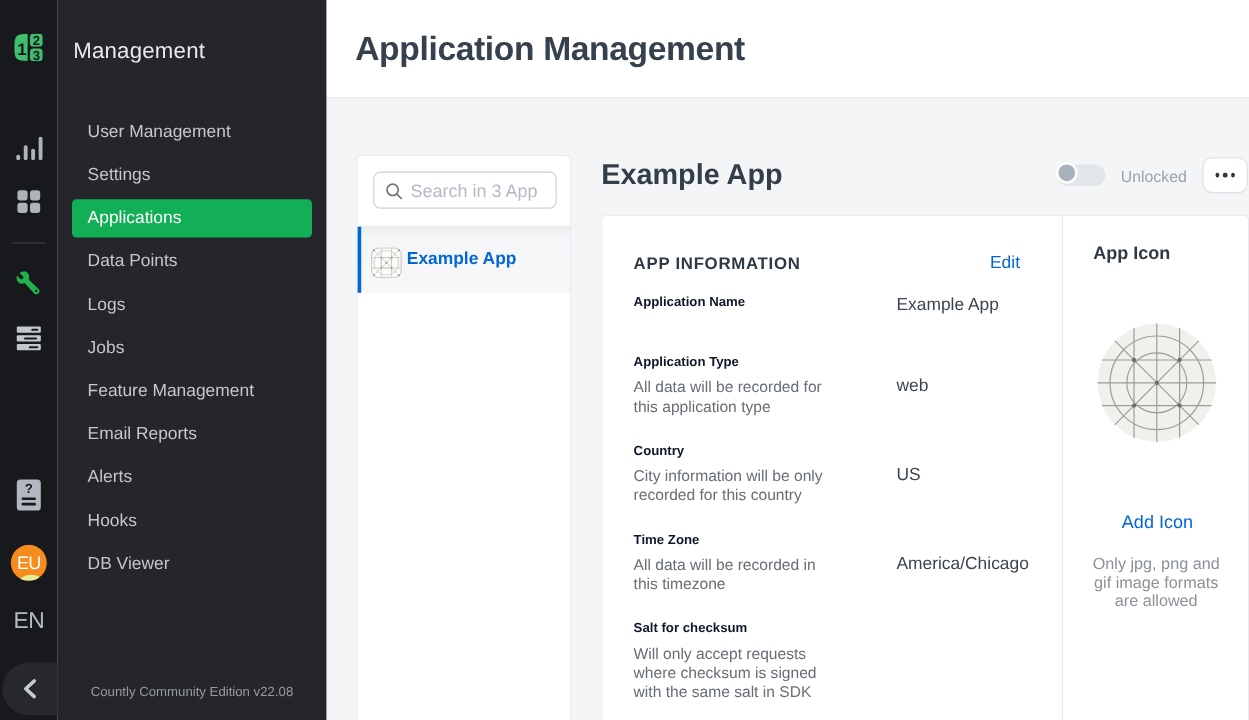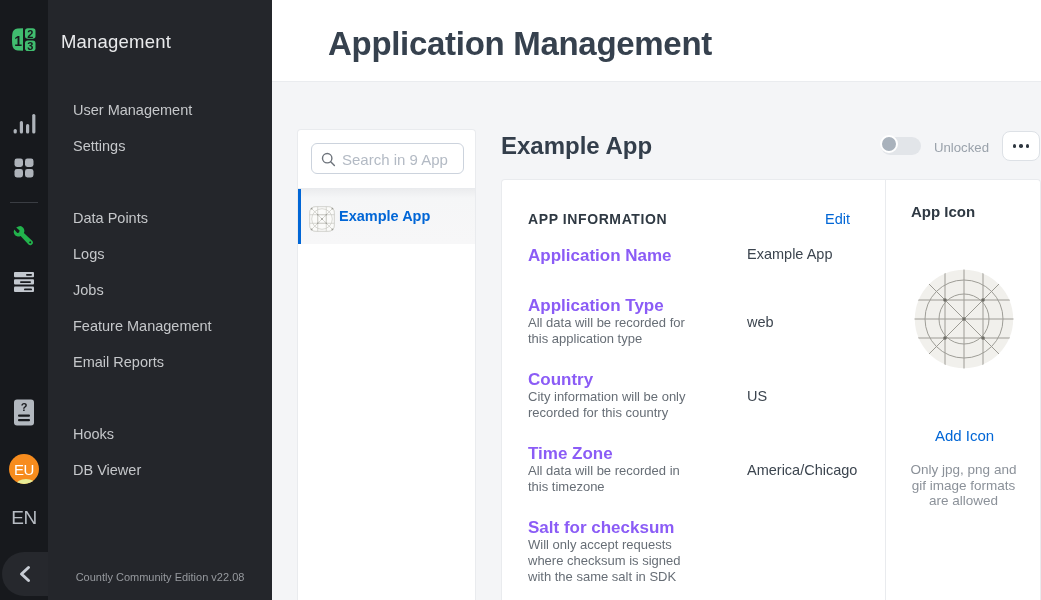--- a/index.html
+++ b/index.html
@@ -18,21 +18,21 @@
   
   #menu { left:48px; top:0; width:224px; height:600px; background:#24262b; z-index:4; }
   #menu h3 { position:absolute; left:13px; top:31px; font-size:18.5px; font-weight:500; color:#e9eaec; letter-spacing:.2px;}
   .mi { position:absolute; left:25px; width:210px; height:32px; line-height:32px; color:#c5c7ca; font-size:14.5px; }
   .mi.active { left:12px; width:200px; padding-left:13px; background:#12af56; color:#fff; border-radius:4px; }
   #version { position:absolute; left:0; bottom:17px; width:224px; text-align:center; font-size:11px; color:#96999e; }
 
   
   #main { left:272px; top:0; width:769px; height:600px; background:#f4f5f7; }
   #header { position:absolute; left:0; top:0; width:769px; height:82px; background:#fff; border-bottom:1px solid #eaecef; }
-  #header h1 { position:absolute; left:24px; top:25px; font-size:33px; font-weight:700; color:#36414e; letter-spacing:-0.3px;margin-left:32px; }
+  #header h1 { position:absolute; left:24px; top:25px; font-size:28px; font-weight:700; color:#36414e; letter-spacing:-0.3px; }
   #addbtn { position:absolute; right:24px; top:24px; height:33px; background:#12af56; border-radius:6px; color:#fff; font-size:13.5px; font-weight:500; display:flex; align-items:center; padding:0 16px 0 14px; }
   #addbtn .plus { width:16px; height:16px; border-radius:50%; background:#fff; margin-right:8px; position:relative; }
   #addbtn .plus::before, #addbtn .plus::after { content:""; position:absolute; background:#12af56; }
   #addbtn .plus::before { left:4px; top:7px; width:8px; height:2px; }
   #addbtn .plus::after { left:7px; top:4px; width:2px; height:8px; }
 
   
   #listcard { position:absolute; left:25px; top:129px; width:179px; height:471px; background:#fff; border:1px solid #e9ebee; border-bottom:none; border-radius:4px 4px 0 0; }
   #search { position:absolute; left:13px; top:13px; width:153px; height:31px; border:1px solid #ccd3dd; border-radius:6px; background:#fff; }
   #search .ph { position:absolute; left:30px; top:7px; font-size:15px; color:#b3bac4; }
@@ -48,21 +48,21 @@
   #toggle { position:absolute; left:609px; top:137px; width:40px; height:18px; border-radius:9px; background:#e2e5e9; }
   #toggle .knob { position:absolute; left:-1px; top:-2px; width:18px; height:18px; border-radius:50%; background:#a9b2bc; border:2px solid #fff; }
   #unlocked { position:absolute; left:662px; top:140px; font-size:13.2px; color:#9aa2ab; }
   #dots { position:absolute; left:730px; top:131px; width:38px; height:30px; background:#fff; border:1px solid #dde1e6; border-radius:8px; text-align:center; }
   #dots { display:flex; align-items:center; justify-content:center; gap:3px; }
   #dots i { width:3.5px; height:3.5px; border-radius:50%; background:#2f3740; }
 
   
   #card { position:absolute; left:229px; top:179px; width:540px; height:421px; background:#fff; border:1px solid #e9ebee; border-bottom:none; border-radius:4px 4px 0 0; }
   #vdiv { position:absolute; left:383px; top:0; width:1px; height:421px; background:#e9ebee; }
-  .lab { position:absolute; left:26px; font-size:17px; font-weight:600; color:#8b5cf6; }
+  .lab { position:absolute; left:26px; font-size:11px; font-weight:600; color:#0f172a; }
   .val { position:absolute; left:245px; font-size:14.5px; color:#3c454f; }
   .desc { position:absolute; left:26px; font-size:13px; color:#676e76; line-height:16px; }
   #secttl { position:absolute; left:26px; top:31px; font-size:14px; font-weight:700; letter-spacing:.6px; color:#2f3943; }
   #edit { position:absolute; left:323px; top:31px; font-size:14.5px; color:#0166d6; }
 
   
   #appicon-ttl { position:absolute; left:409px; top:23px; font-size:15px; font-weight:700; color:#2f3943; }
   #bigicon { position:absolute; left:412px; top:89px; }
   #addicon { position:absolute; left:383px; top:247px; width:159px; text-align:center; font-size:15px; color:#0166d6; }
   #iconnote { position:absolute; left:383px; top:282px; width:157px; text-align:center; font-size:13.5px; color:#8b9199; line-height:15.5px; }
@@ -74,21 +74,21 @@
   <div id="header">
     <h1>Application Management</h1>
   </div>
 
   <div id="listcard">
     <div id="search">
       <svg width="15" height="15" viewBox="0 0 15 15">
           <circle cx="6.2" cy="6.2" r="4.7" fill="none" stroke="#6d737b" stroke-width="1.4"></circle>
           <line x1="9.7" y1="9.7" x2="13.4" y2="13.4" stroke="#6d737b" stroke-width="1.4" stroke-linecap="round"></line>
         </svg>
-      <span class="ph">Search in 9 App</span>
+      <span class="ph">Search in 3 App</span>
     </div>
     <div id="listdiv"></div>
     <div id="appitem">
       <div class="bar"></div>
       <svg class="aicon" width="26" height="26" viewBox="0 0 26 26">
         <rect x="0.7" y="0.7" width="24.6" height="24.6" rx="5.5" fill="#fbfbf9" stroke="#c6c6c0" stroke-width="0.8"></rect>
         <g stroke="#c9c9c3" stroke-width="0.7" fill="none">
           <line x1="8.7" y1="0.7" x2="8.7" y2="25.3"></line>
             <line x1="17.3" y1="0.7" x2="17.3" y2="25.3"></line>
           <line x1="0.7" y1="8.7" x2="25.3" y2="8.7"></line>
@@ -178,25 +178,27 @@
     </svg>
     <div id="addicon">Add Icon</div>
     <div id="iconnote">Only jpg, png and<br>gif image formats<br>are allowed</div>
   </div>
 </div>
 
 <div class="abs" id="menu">
   <h3>Management</h3>
   <div class="mi" style="top:94px;">User Management</div>
   <div class="mi" style="top:130px;">Settings</div>
+  <div class="mi active" style="top:166px;">Applications</div>
   <div class="mi" style="top:202px;">Data Points</div>
   <div class="mi" style="top:238px;">Logs</div>
   <div class="mi" style="top:274px;">Jobs</div>
   <div class="mi" style="top:310px;">Feature Management</div>
   <div class="mi" style="top:346px;">Email Reports</div>
+  <div class="mi" style="top:382px;">Alerts</div>
   <div class="mi" style="top:418px;">Hooks</div>
   <div class="mi" style="top:454px;">DB Viewer</div>
   <div id="version">Countly Community Edition v22.08</div>
 </div>
 
 <div class="abs" id="rail">
 
   <svg class="railicon" style="top:28px;" width="24" height="23" viewBox="0 0 24 23">
     <path d="M0.3 6 Q0.8 1.2 5.5 0.5 L11 0.2 L11 22.8 L5.5 22.5 Q0.8 21.8 0.3 17 Q0 14 0 11.5 Q0 9 0.3 6 Z" fill="#40bd6f"></path>
     <rect x="13" y="0.2" width="10.5" height="10.6" rx="2.8" fill="#40bd6f"></rect>

